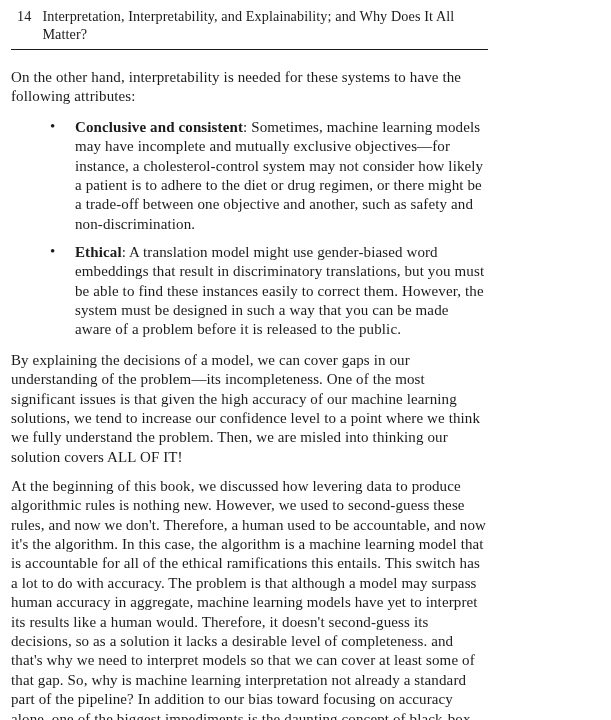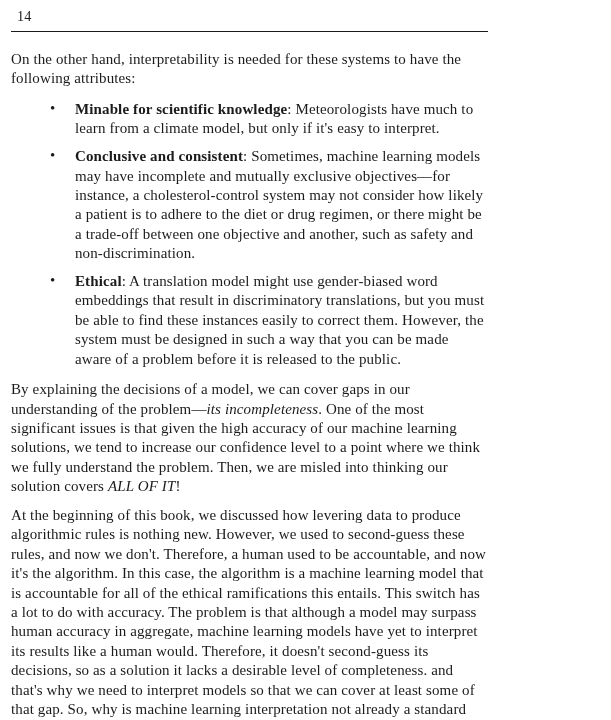--- a/index.html
+++ b/index.html
@@ -58,32 +58,32 @@
     margin: 0 0 8.5px 0;
   }
   ul.bullets li::before {
     content: "\2022";
     position: absolute;
     left: 39px;
     top: -1px;
     font-size: 15px;
   }
   .b { font-weight: bold; }
-  .i { font-style: italic; }
+  .i { }
 </style>
 </head>
 <body>
 
 <div class="page">
   <div class="running-header">
     <span class="pageno">14</span>
+    <span class="chapter-title">Interpretation, Interpretability, and Explainability; and Why Does It All Matter?</span>
   </div>
   <div class="content">
       <p class="para"><span>On the other hand, interpretability is needed for these systems to have the following attributes:</span></p>
       <ul class="bullets">
-        <li><span class="b">Minable for scientific knowledge</span><span>: Meteorologists have much to learn from a climate model, but only if it's easy to interpret.</span></li>
         <li><span class="b">Conclusive and consistent</span><span>: Sometimes, machine learning models may have incomplete and mutually exclusive objectives—for instance, a cholesterol-control system may not consider how likely a patient is to adhere to the diet or drug regimen, or there might be a trade-off between one objective and another, such as safety and non-discrimination.</span></li>
         <li><span class="b">Ethical</span><span>: A translation model might use gender-biased word embeddings that result in discriminatory translations, but you must be able to find these instances easily to correct them. However, the system must be designed in such a way that you can be made aware of a problem before it is released to the public.</span></li>
       </ul>
       <p class="para"><span>By explaining the decisions of a model, we can cover gaps in our understanding of the problem—</span><span class="i">its incompleteness</span><span>. One of the most significant issues is that given the high accuracy of our machine learning solutions, we tend to increase our confidence level to a point where we think we fully understand the problem. Then, we are misled into thinking our solution covers </span><span class="i">ALL OF IT</span><span>!</span></p>
       <p class="para"><span>At the beginning of this book, we discussed how levering data to produce algorithmic rules is nothing new. However, we used to second-guess these rules, and now we don't. Therefore, a human used to be accountable, and now it's the algorithm. In this case, the algorithm is a machine learning model that is accountable for all of the ethical ramifications this entails. This switch has a lot to do with accuracy. The problem is that although a model may surpass human accuracy in aggregate, machine learning models have yet to interpret its results like a human would. Therefore, it doesn't second-guess its decisions, so as a solution it lacks a desirable level of completeness. and that's why we need to interpret models so that we can cover at least some of that gap. So, why is machine learning interpretation not already a standard part of the pipeline? In addition to our bias toward focusing on accuracy alone, one of the biggest impediments is the daunting concept of black-box models.</span></p>
     </div>
 </div>
 
 </body></html>

